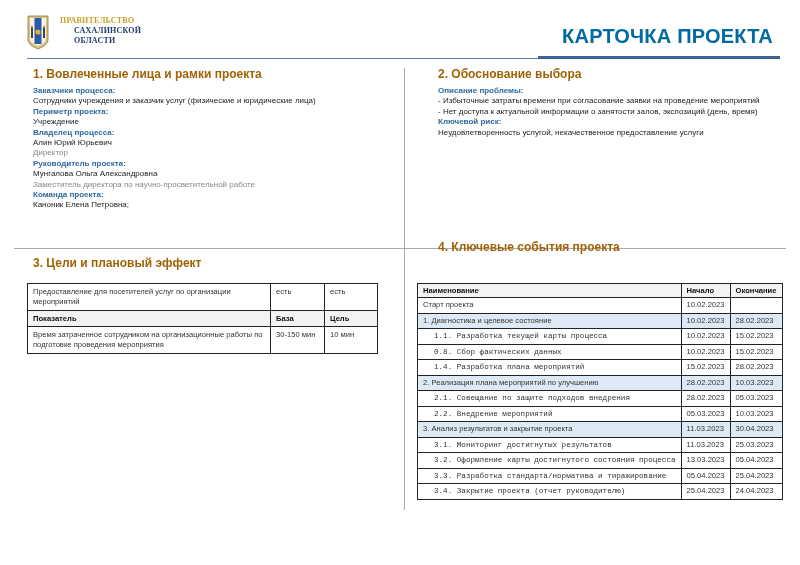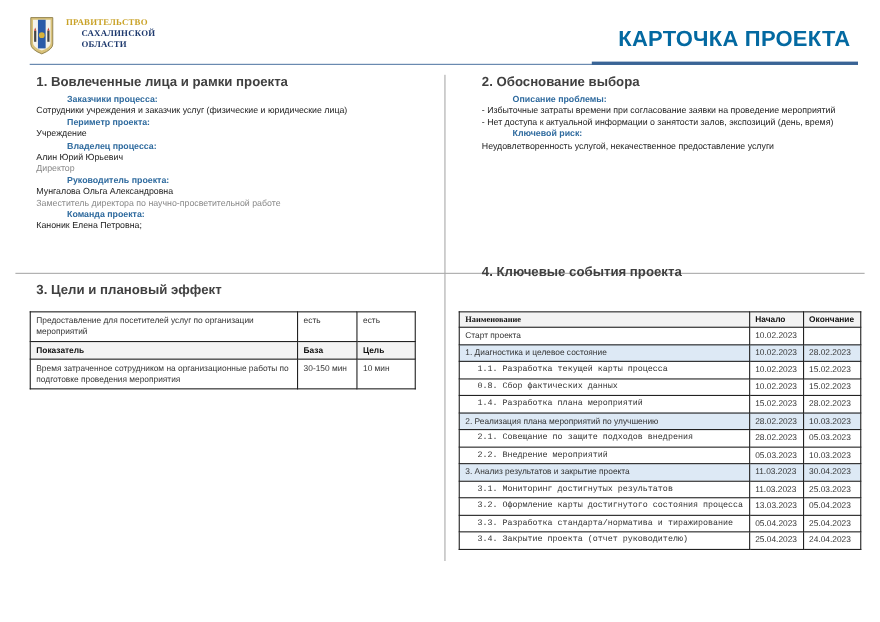--- a/index.html
+++ b/index.html
@@ -13,22 +13,22 @@
 
     .page-title { position: absolute; right: 27px; top: 25px; font-size: 20px; font-weight: bold; color: #0369a1; letter-spacing: 0.2px; }
 
     .hdr-line-thin { position: absolute; left: 27px; top: 58px; width: 753px; height: 1px; background: #5a7ea8; }
     .hdr-line-thick { position: absolute; left: 538px; top: 56px; width: 242px; height: 3px; background: #3a6496; }
 
     .vdiv { position: absolute; left: 404px; top: 68px; width: 1px; height: 442px; background: #aaa; }
     .hdiv { position: absolute; left: 14px; top: 248px; width: 772px; height: 1px; background: #aaa; }
 
     .section { position: absolute; }
-    .sec-title { font-size: 12px; font-weight: bold; color: #404040; margin-bottom: 5px; }
-    .lbl { font-size: 8px; font-weight: bold; color: #2e6a9e; line-height: 10.4px; margin-left: 28px; }
+    .sec-title { font-size: 12px; font-weight: bold; color: #a16207; margin-bottom: 5px; }
+    .lbl { font-size: 8px; font-weight: bold; color: #2e6a9e; line-height: 10.4px; }
     .val { font-size: 8px; color: #222; line-height: 10.4px; }
     .sub { font-size: 8px; color: #888; line-height: 10.4px; }
 
     #s1 { left: 33px; top: 67px; width: 360px; }
     #s2 { left: 438px; top: 67px; width: 345px; }
     #s3 { left: 33px; top: 256px; width: 350px; }
     #s4 { left: 438px; top: 240px; width: 345px; }
 
     table { border-collapse: collapse; font-size: 7.6px; color: #333; }
     th, td { border: 1px solid #222; text-align: left; vertical-align: top; }
@@ -36,21 +36,21 @@
 
     #t3 { position: absolute; left: 27px; top: 283px; width: 351px; border: 1.5px solid #222; }
     #t3 th { padding: 3px 5px; height: 14px; }
     #t3 td { padding: 3px 5px; line-height: 10px; height: 26px; }
     #t3 .c1 { width: 243px; }
     #t3 .c2 { width: 54px; }
 
     #t4 { position: absolute; left: 417px; top: 283px; width: 365px; border: 1.5px solid #222; }
     #t4 th { padding: 2px 5px; height: 14px; }
     #t4 td { padding: 0 5px; height: 15.5px; line-height: 14px; white-space: nowrap; }
-    #t4 .c1 { width: 255px; font-family: Liberation Serif, serif; }
+    #t4 .c1 { width: 255px; }
     #t4 .c2 { width: 53px; }
     #t4 tr.phase td { background: #dde9f5; }
     #t4 td.indent { padding-left: 16px; font-family: Liberation Mono, monospace; }
   </style>
 </head>
 <body>
 
 <div class="logo">
   <svg width="22" height="36" viewBox="0 0 22 36">
     <path d="M1 2 H21 V26 Q21 31 11 35 Q1 31 1 26 Z" fill="#d9c27a" stroke="#8a7a45" stroke-width="0.8"></path>

